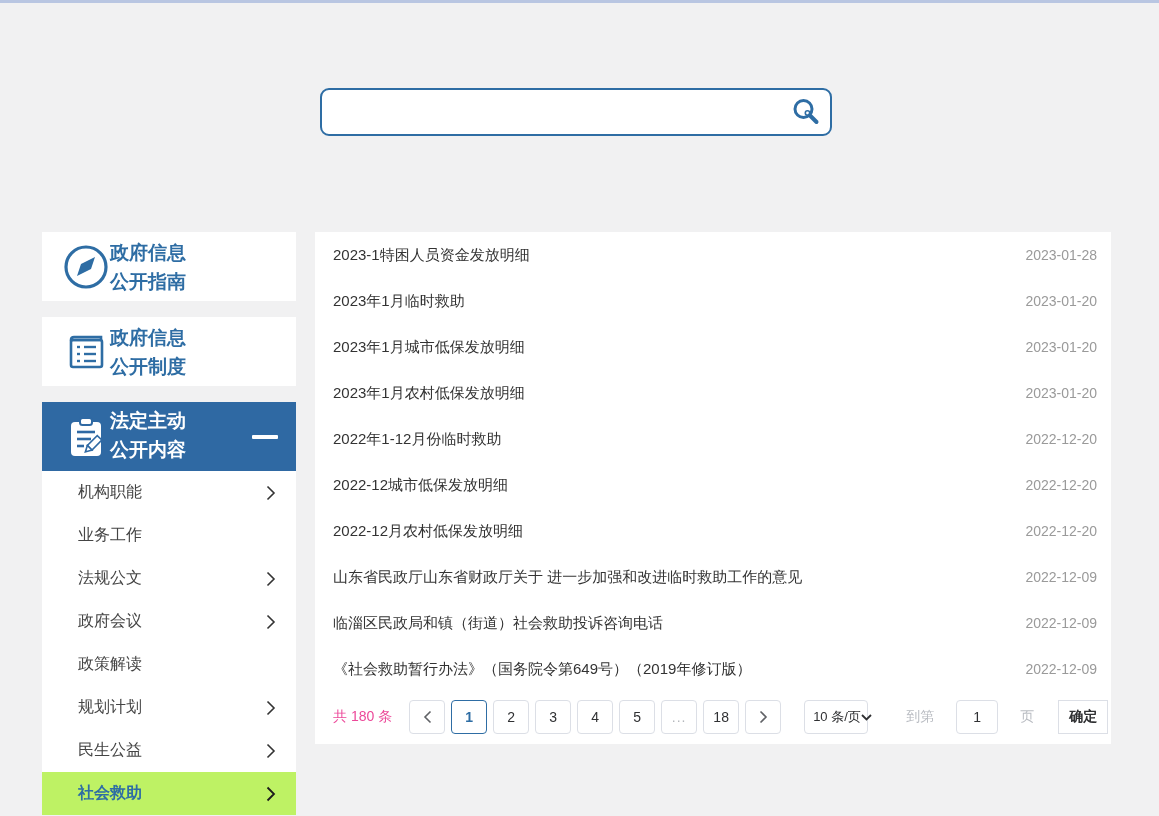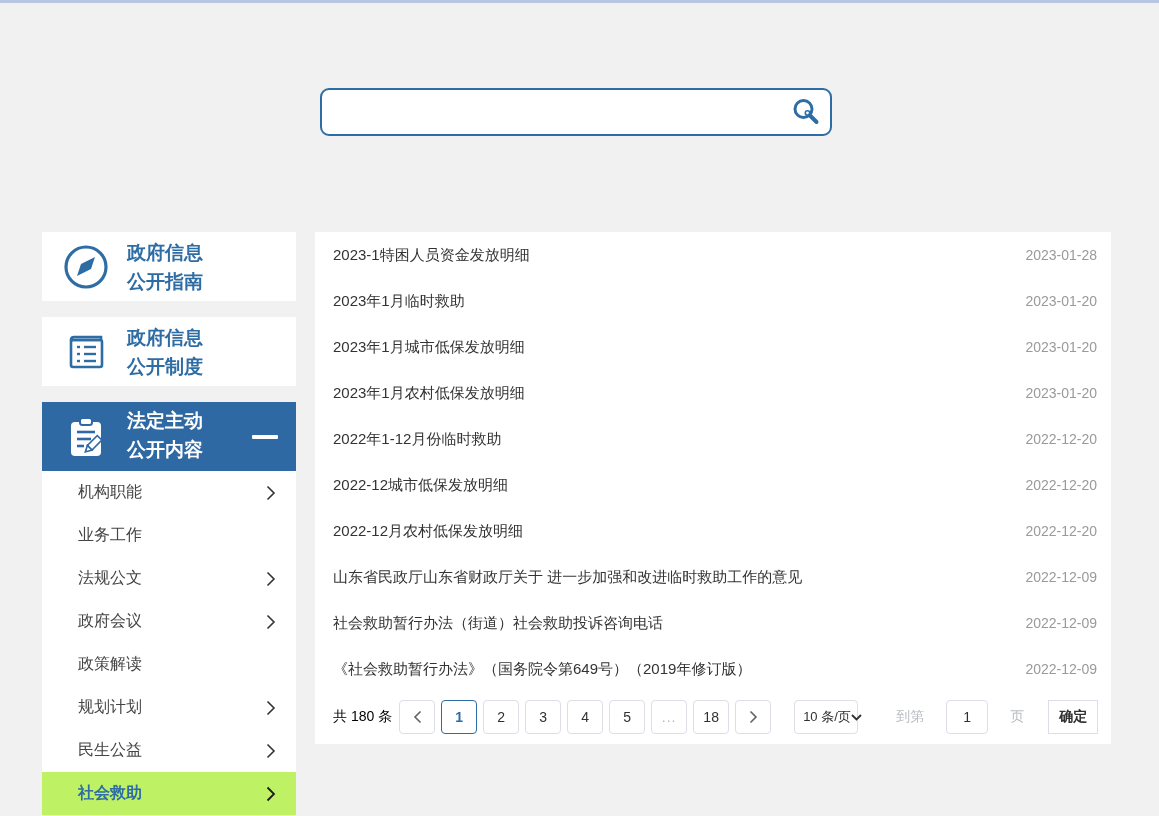--- a/index.html
+++ b/index.html
@@ -28,21 +28,21 @@
     display:flex; align-items:center; justify-content:center;
   }
 
   
   .sidebar { position:absolute; left:42px; top:232px; width:254px; }
   .side-card {
     height:69px; margin-bottom:16px; background:#ffffff;
     display:flex; align-items:center; padding-left:20px; cursor:pointer;
   }
   .side-card .icon-wrap { width:48px; height:48px; flex:0 0 48px; display:flex; align-items:center; justify-content:center; }
-  .side-card .card-label { margin-left:17px; font-size:19px; line-height:29px; font-weight:600; color:#2e6da4; }
+  .side-card .card-label { font-size:19px; line-height:29px; font-weight:600; color:#2e6da4; }
   .side-card.active { background:#2f69a3; margin-bottom:0; }
   .side-card.active .card-label { color:#ffffff;font-family:Liberation Mono, monospace; }
   .collapse-bar { margin-left:auto; margin-right:18px; width:26px; height:4px; background:#ffffff; border-radius:1px; }
 
   .submenu { background:#ffffff; }
   .submenu-item {
     height:43px; display:flex; align-items:center; justify-content:space-between;
     padding:0 20px 0 36px; font-size:16px; color:#444444; cursor:pointer;
   }
   .submenu-item .chev { display:flex; align-items:center; }
@@ -57,21 +57,21 @@
   .news-row {
     height:46px; display:flex; align-items:center; justify-content:space-between;
   }
   .news-title { font-size:15px; color:#333333; text-decoration:none; cursor:pointer; white-space:nowrap; overflow:hidden; }
   .news-date { font-size:14px; color:#9a9a9a; margin-left:20px; flex:0 0 auto; }
 
   
   .pager {
     margin-top:8px; display:flex; align-items:center; font-size:14px; color:#303133;
   }
-  .pager-total { color:#000000; margin-right:4px; white-space:nowrap; }
+  .pager-total { color:#ec4899; margin-right:14px; white-space:nowrap; }
   .pg-btn {
     min-width:36px; height:34px; margin:0 3px; padding:0 6px;
     background:#ffffff; border:1px solid #dcdfe6; border-radius:4px;
     display:flex; align-items:center; justify-content:center;
     font-size:14px; color:#303133; cursor:pointer;
     font-family:"Liberation Sans","DejaVu Sans",sans-serif;
   }
   .pg-btn.current { border-color:#2e6da4; color:#2e6da4; font-weight:bold; }
   .pg-btn.ellipsis { color:#b4b7bc; letter-spacing:1px; }
   .page-size {
@@ -253,21 +253,21 @@
   </div>
   <div class="news-row">
     <a class="news-title">2022-12月农村低保发放明细</a>
     <span class="news-date">2022-12-20</span>
   </div>
   <div class="news-row">
     <a class="news-title">山东省民政厅山东省财政厅关于 进一步加强和改进临时救助工作的意见</a>
     <span class="news-date">2022-12-09</span>
   </div>
   <div class="news-row">
-    <a class="news-title">社会救助暂行办法（街道）社会救助投诉咨询电话</a>
+    <a class="news-title">临淄区民政局和镇（街道）社会救助投诉咨询电话</a>
     <span class="news-date">2022-12-09</span>
   </div>
   <div class="news-row">
     <a class="news-title">《社会救助暂行办法》（国务院令第649号）（2019年修订版）</a>
     <span class="news-date">2022-12-09</span>
   </div>
 
   <div class="pager">
     <span class="pager-total">共 180 条</span>
 

